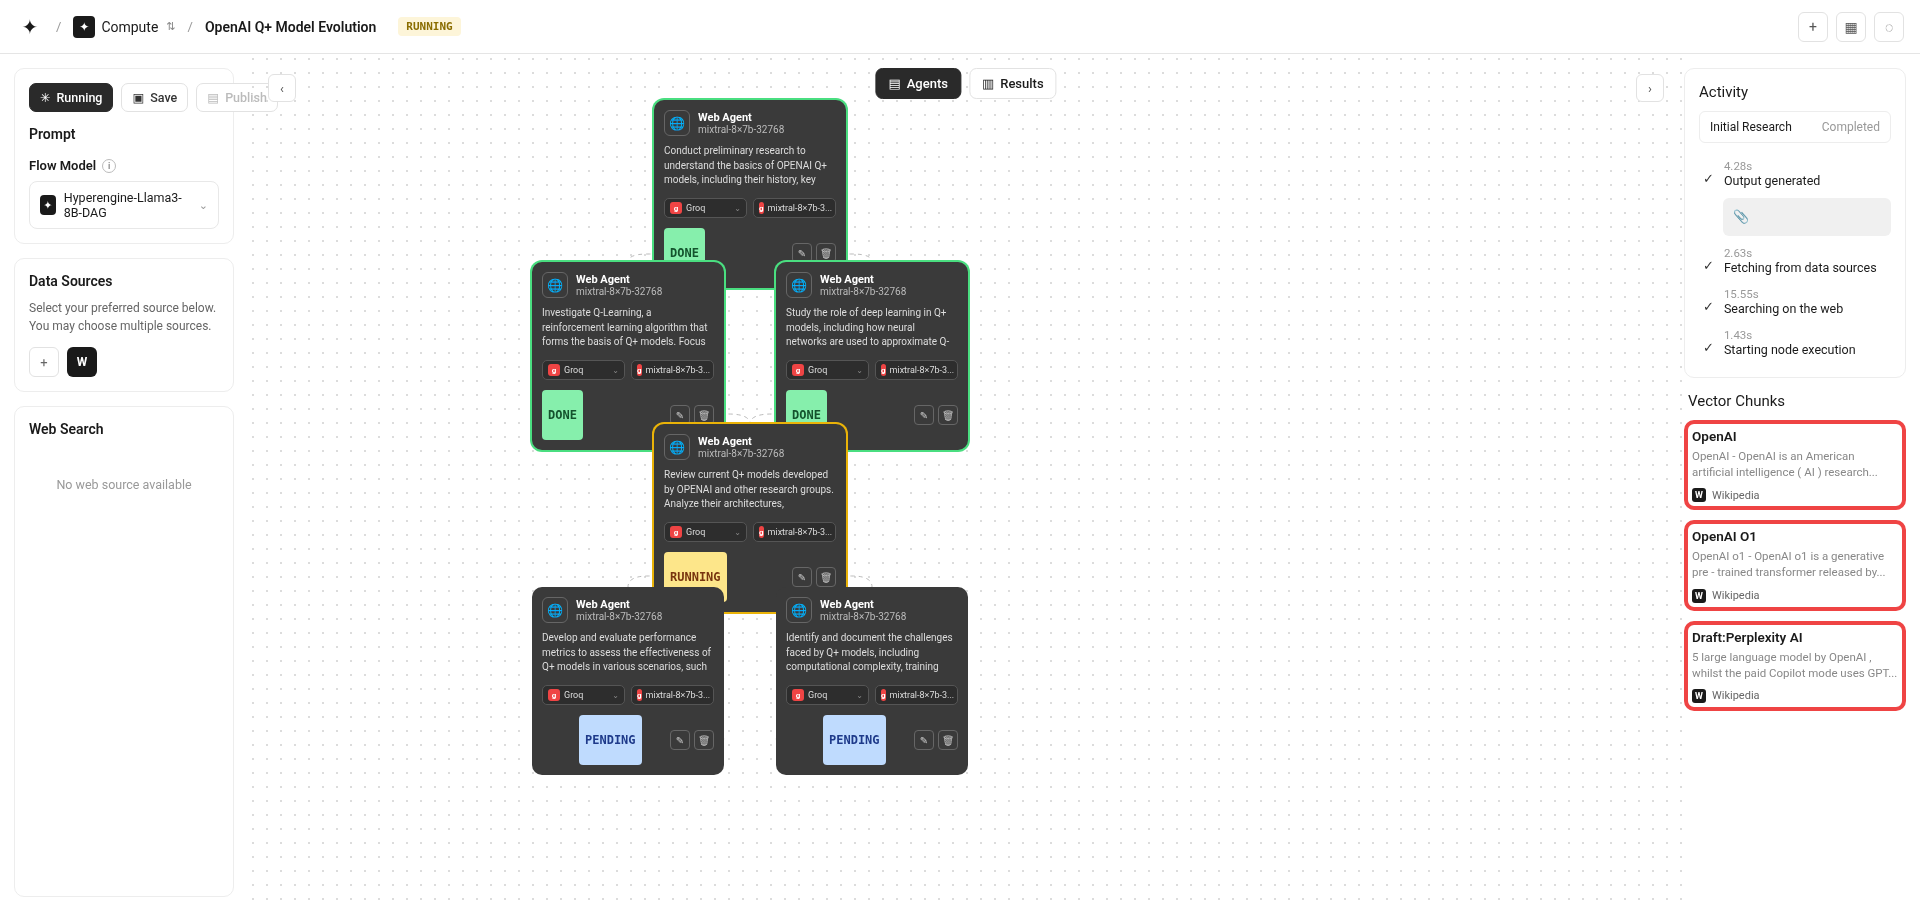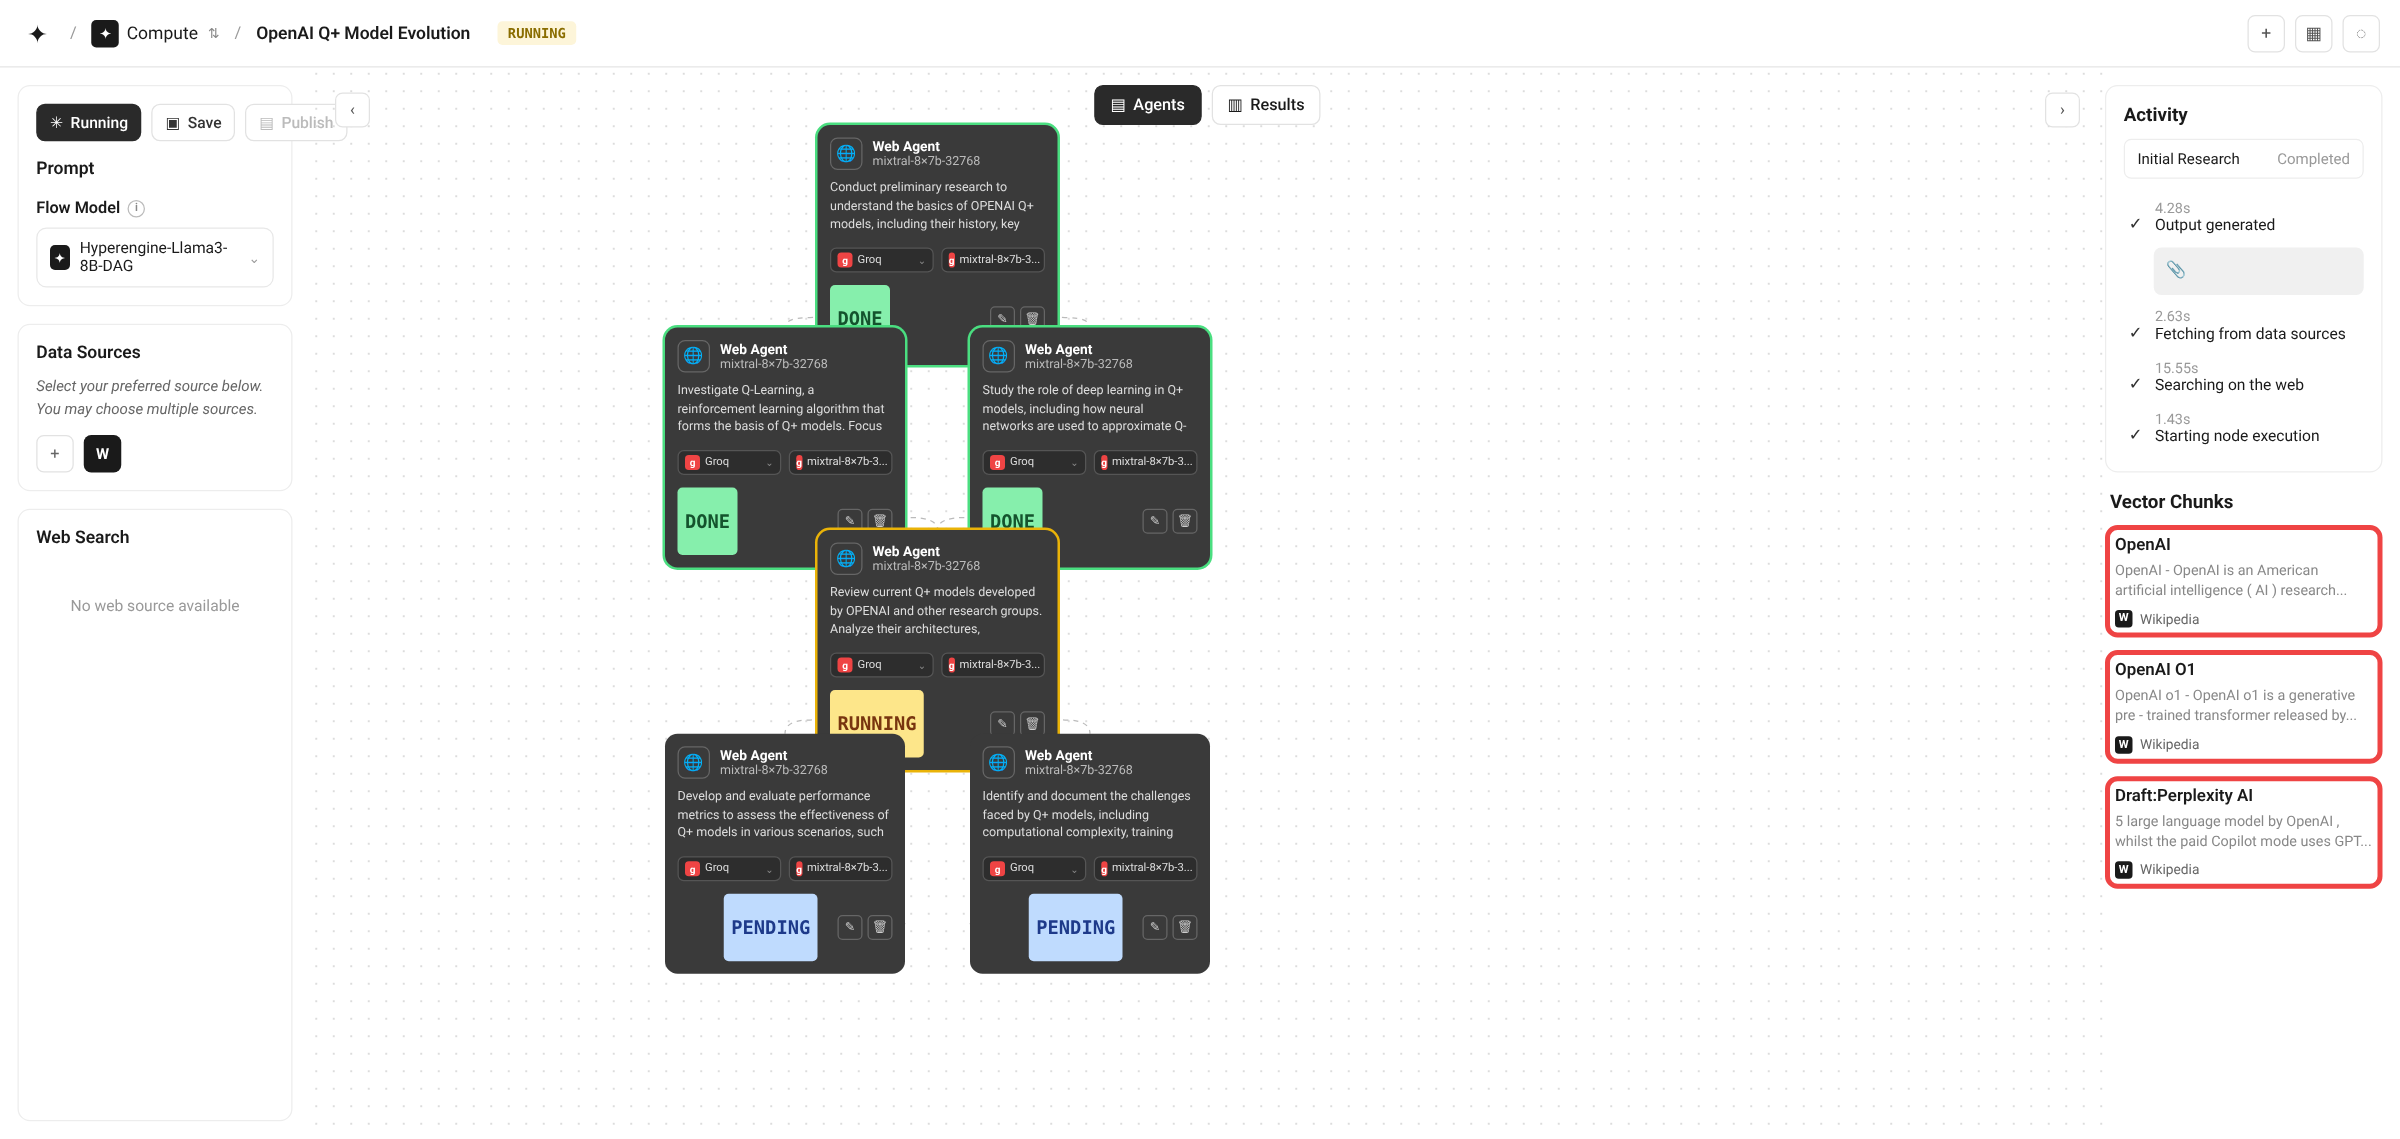--- a/index.html
+++ b/index.html
@@ -21,21 +21,21 @@
 .btn { border: 1px solid #e2e2e2; border-radius: 7px; padding: 6px 10px; font-size: 12.5px; display: inline-flex; align-items: center; gap: 6px; cursor: pointer; background: #fff; color: #333; font-weight: 500;}
 .btn.dark { background: #2a2a2a; color: #fff; border-color: #2a2a2a; }
 .btn.disabled { color: #bbb; cursor: default; }
 .section-title { font-size: 14px; font-weight: 600; margin-bottom: 10px; }
 .prompt-box { border: 1px solid #e8e8e8; border-radius: 8px; padding: 10px; min-height: 80px; font-size: 12.5px; color: #444; }
 .flow-label { font-size: 13px; font-weight: 600; display: flex; align-items: center; gap: 6px; margin-top: 16px; margin-bottom: 8px; }
 .info-ic { width: 14px; height: 14px; border: 1px solid #bbb; border-radius: 50%; display: inline-flex; align-items: center; justify-content: center; font-size: 9px; color: #888; }
 .select { border: 1px solid #e8e8e8; border-radius: 8px; padding: 8px 10px; display: flex; align-items: center; gap: 8px; font-size: 12.5px; cursor: pointer; }
 .select .sp-icon { width: 20px; height: 20px; background: #1a1a1a; border-radius: 4px; display: flex; align-items: center; justify-content: center; color: #fff; font-size: 11px; }
 .select .chev { margin-left: auto; color: #999; font-size: 11px; }
-.helper { font-size: 12px; color: #666; line-height: 1.5; font-style: italic; }
+.helper { font-size: 12px; color: #666; line-height: 1.5; }
 .ds-row { display: flex; gap: 8px; margin-top: 12px; }
 .ds-add { width: 30px; height: 30px; border: 1px solid #e2e2e2; border-radius: 6px; display: flex; align-items: center; justify-content: center; color: #666; cursor: pointer; }
 .ds-chip { width: 30px; height: 30px; background: #1a1a1a; border-radius: 6px; display: flex; align-items: center; justify-content: center; color: #fff; font-size: 12px; font-weight: 700; }
 .empty { text-align: center; color: #999; font-size: 12.5px; padding: 30px 0; }
 .canvas { flex: 1; position: relative; background-image: radial-gradient(#dcdcdc 1px, transparent 1px); background-size: 14px 14px; background-position: -2px -2px; overflow: hidden; }
 .nav-arrow { position: absolute; top: 20px; width: 28px; height: 28px; border: 1px solid #e2e2e2; background: #fff; border-radius: 6px; display: flex; align-items: center; justify-content: center; cursor: pointer; color: #555; z-index: 5;}
 .nav-arrow.left-a { left: 20px; }
 .nav-arrow.right-a { right: 20px; }
 .tab-toggle { position: absolute; top: 14px; left: 50%; transform: translateX(-50%); display: flex; gap: 8px; z-index: 5; }
 .tab-btn { border: 1px solid #e2e2e2; border-radius: 7px; padding: 7px 12px; font-size: 13px; display: inline-flex; align-items: center; gap: 6px; background: #fff; cursor: pointer; font-weight: 500; }
@@ -46,30 +46,30 @@
 .node-hdr { display: flex; align-items: center; gap: 8px; margin-bottom: 8px; }
 .globe { width: 26px; height: 26px; border: 1px solid #666; border-radius: 6px; display: flex; align-items: center; justify-content: center; font-size: 13px; }
 .node-name { font-weight: 700; font-size: 11px; line-height: 1.2; color: #fff; }
 .node-sub { font-size: 10px; color: #bbb; }
 .node-desc { font-size: 10px; line-height: 1.45; color: #ddd; margin-bottom: 10px; max-height: 44px; overflow: hidden; }
 .node-pills { display: flex; gap: 6px; margin-bottom: 10px; }
 .pill { flex: 1; background: #2d2d2d; border: 1px solid #555; border-radius: 5px; padding: 3px 5px; display: flex; align-items: center; gap: 4px; font-size: 9px; color: #ddd; overflow: hidden; white-space: nowrap; }
 .pill .pic { width: 12px; height: 12px; background: #ef4444; border-radius: 3px; display: flex; align-items: center; justify-content: center; font-size: 8px; color: #fff; font-weight: 700; }
 .pill .pc { margin-left: auto; font-size: 8px; color: #888; }
 .node-ftr { display: flex; align-items: center; gap: 6px; }
-.st { font-family: ui-monospace, monospace; font-size: 15px; font-weight: 700; padding: 18px 6px; border-radius: 4px; }
+.st { font-family: ui-monospace, monospace; font-size: 12px; font-weight: 700; padding: 18px 6px; border-radius: 4px; }
 .st.done { background: #86efac; color: #14532d; }
 .st.running { background: #fde68a; color: #78350f; }
 .st.pending { background: #bfdbfe; color: #1e3a8a; margin-left: 37px; }
 .node-act { margin-left: auto; display: flex; gap: 4px; }
 .nact { width: 20px; height: 20px; border: 1px solid #666; border-radius: 4px; display: flex; align-items: center; justify-content: center; font-size: 10px; color: #ccc; cursor: pointer; }
 .plus-dot { position: absolute; width: 14px; height: 14px; border: 1px dashed #999; border-radius: 3px; display: flex; align-items: center; justify-content: center; font-size: 10px; color: #999; background: #fff; cursor: pointer; }
 svg.edges { position: absolute; top: 0; left: 0; width: 100%; height: 100%; pointer-events: none; }
 .right { width: 236px; padding: 14px 14px 14px 0; display: flex; flex-direction: column; gap: 14px; overflow-y:auto;}
-.act-hdr { font-size: 15px; font-weight: 700; margin-bottom: 10px; }
+.act-hdr { font-size: 15px; font-weight: 400; margin-bottom: 10px; }
 .sub-hdr { display: flex; justify-content: space-between; border: 1px solid #ededed; border-radius: 6px; padding: 8px 10px; font-size: 12px; margin-bottom: 10px; }
 .sub-hdr .done-t { color: #999; }
 .evt { display: flex; gap: 10px; padding: 6px 4px; }
 .chk { color: #333; font-size: 13px; padding-top: 12px; }
 .evt-body { flex: 1; }
 .evt-time { font-size: 11.5px; color: #999; }
 .evt-text { font-size: 12.5px; }
 .summary-box { background: #f0f0f0; border-radius: 6px; padding: 10px; font-size: 11.5px; color: #555; line-height: 1.4; display: flex; gap: 8px; margin: 4px 0 4px 24px; }
 .clip { color: #888; font-size: 13px; }
 .vc-card { border: 4px solid #ef4444; border-radius: 10px; padding: 4px; margin-bottom: 10px; }

